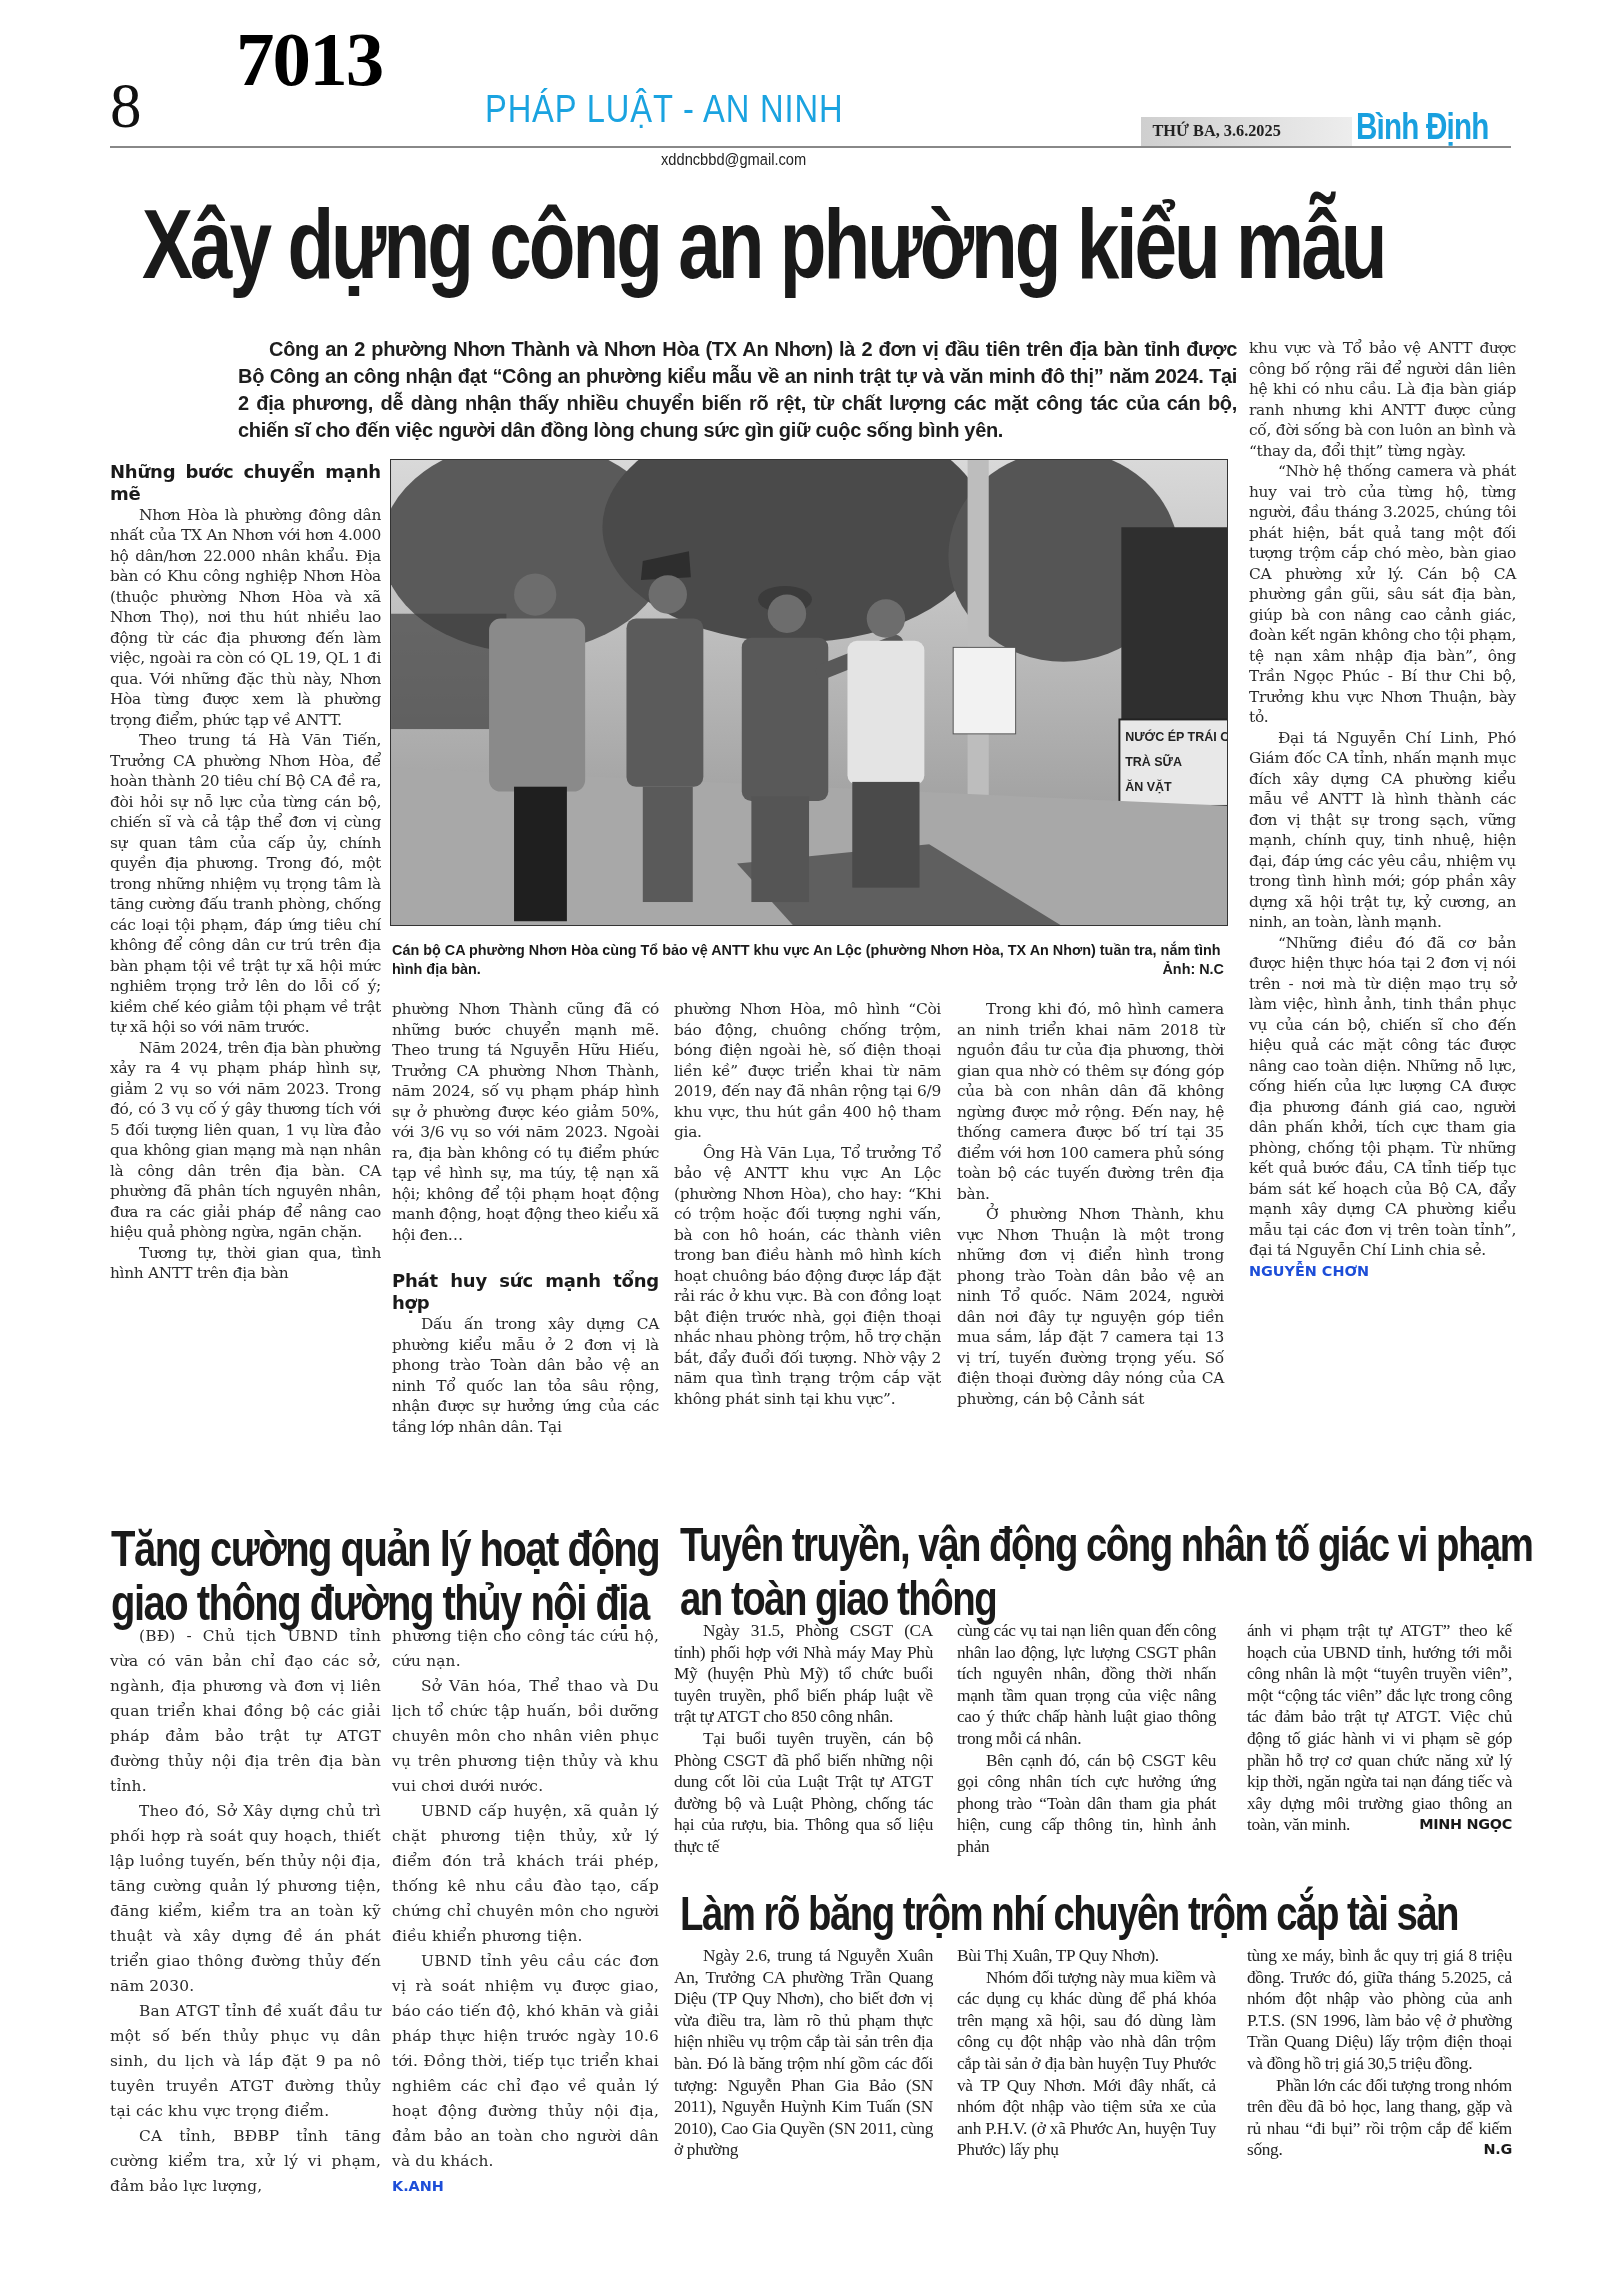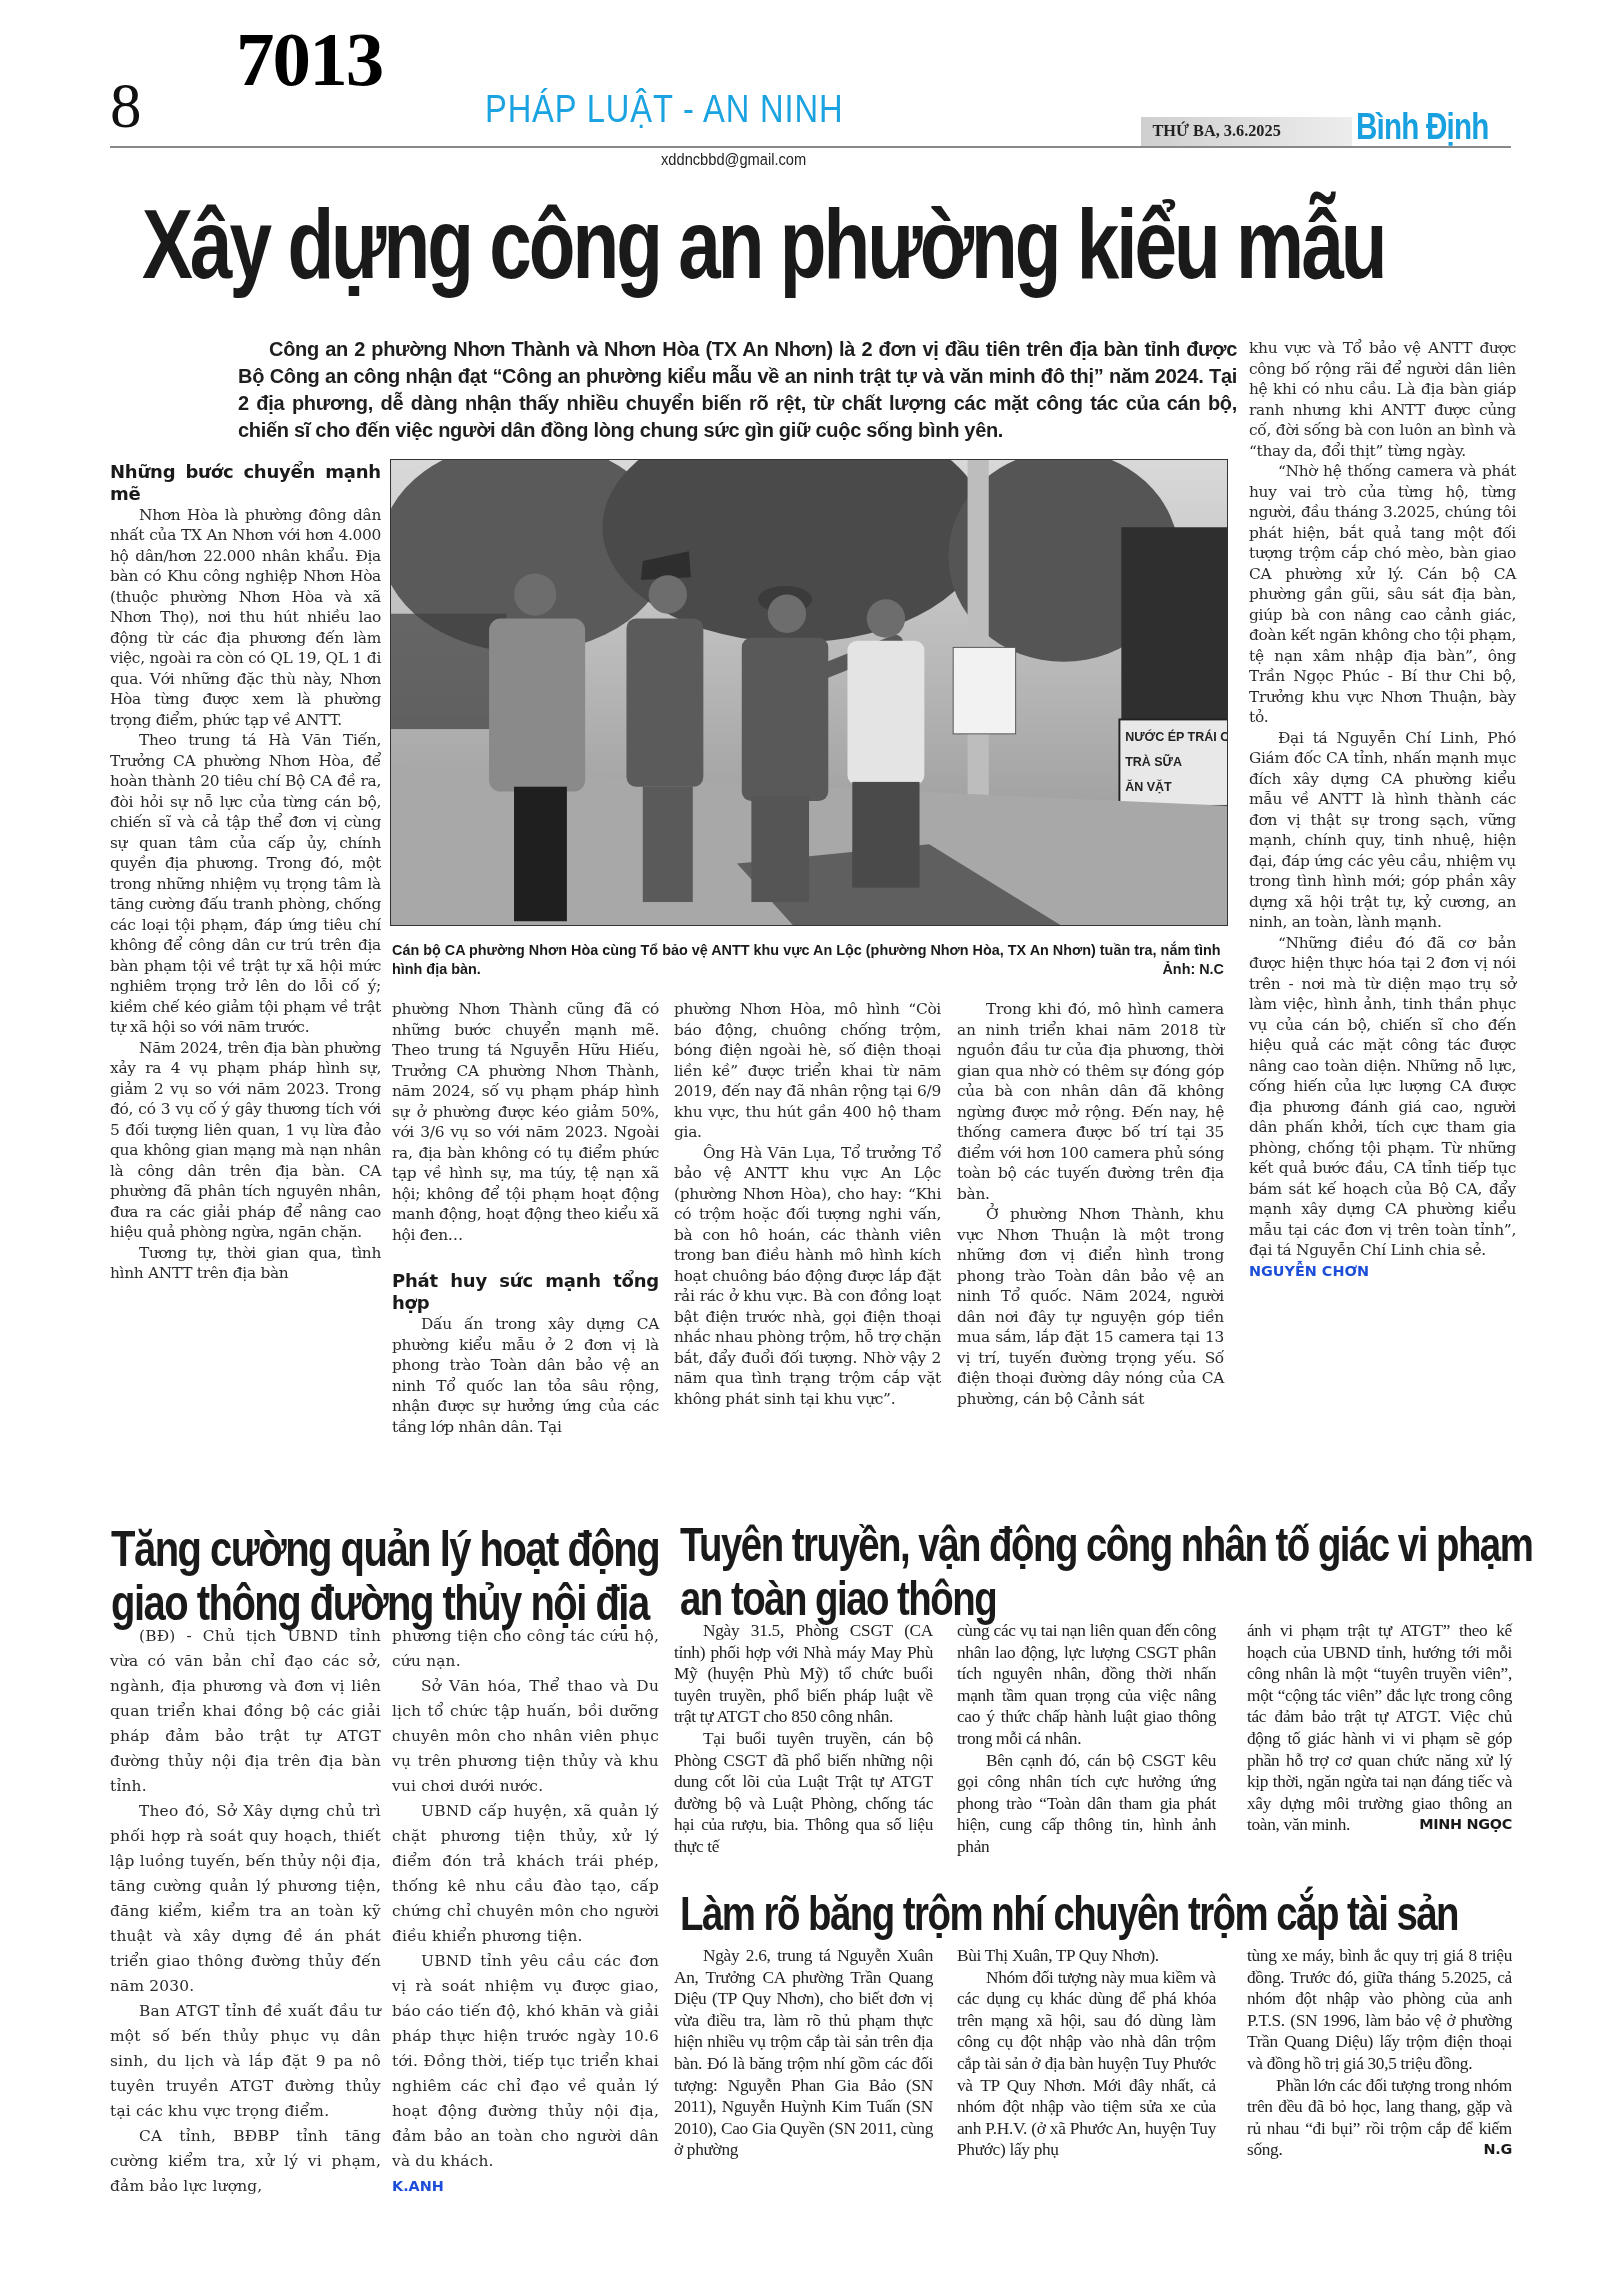--- a/index.html
+++ b/index.html
@@ -149,21 +149,21 @@
   <p>Dấu ấn trong xây dựng CA phường kiểu mẫu ở 2 đơn vị là phong trào Toàn dân bảo vệ an ninh Tổ quốc lan tỏa sâu rộng, nhận được sự hưởng ứng của các tầng lớp nhân dân. Tại</p>
 </div>
 
 <div class="col" id="col3">
   <p style="text-indent:0">phường Nhơn Hòa, mô hình “Còi báo động, chuông chống trộm, bóng điện ngoài hè, số điện thoại liền kề” được triển khai từ năm 2019, đến nay đã nhân rộng tại 6/9 khu vực, thu hút gần 400 hộ tham gia.</p>
   <p>Ông Hà Văn Lụa, Tổ trưởng Tổ bảo vệ ANTT khu vực An Lộc (phường Nhơn Hòa), cho hay: “Khi có trộm hoặc đối tượng nghi vấn, bà con hô hoán, các thành viên trong ban điều hành mô hình kích hoạt chuông báo động được lắp đặt rải rác ở khu vực. Bà con đồng loạt bật điện trước nhà, gọi điện thoại nhắc nhau phòng trộm, hỗ trợ chặn bắt, đẩy đuổi đối tượng. Nhờ vậy 2 năm qua tình trạng trộm cắp vặt không phát sinh tại khu vực”.</p>
 </div>
 
 <div class="col" id="col4">
   <p>Trong khi đó, mô hình camera an ninh triển khai năm 2018 từ nguồn đầu tư của địa phương, thời gian qua nhờ có thêm sự đóng góp của bà con nhân dân đã không ngừng được mở rộng. Đến nay, hệ thống camera được bố trí tại 35 điểm với hơn 100 camera phủ sóng toàn bộ các tuyến đường trên địa bàn.</p>
-  <p>Ở phường Nhơn Thành, khu vực Nhơn Thuận là một trong những đơn vị điển hình trong phong trào Toàn dân bảo vệ an ninh Tổ quốc. Năm 2024, người dân nơi đây tự nguyện góp tiền mua sắm, lắp đặt 15 camera tại 13 vị trí, tuyến đường trọng yếu. Số điện thoại đường dây nóng của CA phường, cán bộ Cảnh sát</p>
+  <p>Ở phường Nhơn Thành, khu vực Nhơn Thuận là một trong những đơn vị điển hình trong phong trào Toàn dân bảo vệ an ninh Tổ quốc. Năm 2024, người dân nơi đây tự nguyện góp tiền mua sắm, lắp đặt 7 camera tại 13 vị trí, tuyến đường trọng yếu. Số điện thoại đường dây nóng của CA phường, cán bộ Cảnh sát</p>
 </div>
 
 <div class="col" id="col-r">
   <p style="text-indent:0">khu vực và Tổ bảo vệ ANTT được công bố rộng rãi để người dân liên hệ khi có nhu cầu. Là địa bàn giáp ranh nhưng khi ANTT được củng cố, đời sống bà con luôn an bình và “thay da, đổi thịt” từng ngày.</p>
   <p>“Nhờ hệ thống camera và phát huy vai trò của từng hộ, từng người, đầu tháng 3.2025, chúng tôi phát hiện, bắt quả tang một đối tượng trộm cắp chó mèo, bàn giao CA phường xử lý. Cán bộ CA phường gần gũi, sâu sát địa bàn, giúp bà con nâng cao cảnh giác, đoàn kết ngăn không cho tội phạm, tệ nạn xâm nhập địa bàn”, ông Trần Ngọc Phúc - Bí thư Chi bộ, Trưởng khu vực Nhơn Thuận, bày tỏ.</p>
   <p>Đại tá Nguyễn Chí Linh, Phó Giám đốc CA tỉnh, nhấn mạnh mục đích xây dựng CA phường kiểu mẫu về ANTT là hình thành các đơn vị thật sự trong sạch, vững mạnh, chính quy, tinh nhuệ, hiện đại, đáp ứng các yêu cầu, nhiệm vụ trong tình hình mới; góp phần xây dựng xã hội trật tự, kỷ cương, an ninh, an toàn, lành mạnh.</p>
   <p>“Những điều đó đã cơ bản được hiện thực hóa tại 2 đơn vị nói trên - nơi mà từ diện mạo trụ sở làm việc, hình ảnh, tinh thần phục vụ của cán bộ, chiến sĩ cho đến hiệu quả các mặt công tác được nâng cao toàn diện. Những nỗ lực, cống hiến của lực lượng CA được địa phương đánh giá cao, người dân phấn khởi, tích cực tham gia phòng, chống tội phạm. Từ những kết quả bước đầu, CA tỉnh tiếp tục bám sát kế hoạch của Bộ CA, đẩy mạnh xây dựng CA phường kiểu mẫu tại các đơn vị trên toàn tỉnh”, đại tá Nguyễn Chí Linh chia sẻ.</p>
   <div class="byline">NGUYỄN CHƠN</div>
 </div>
 

